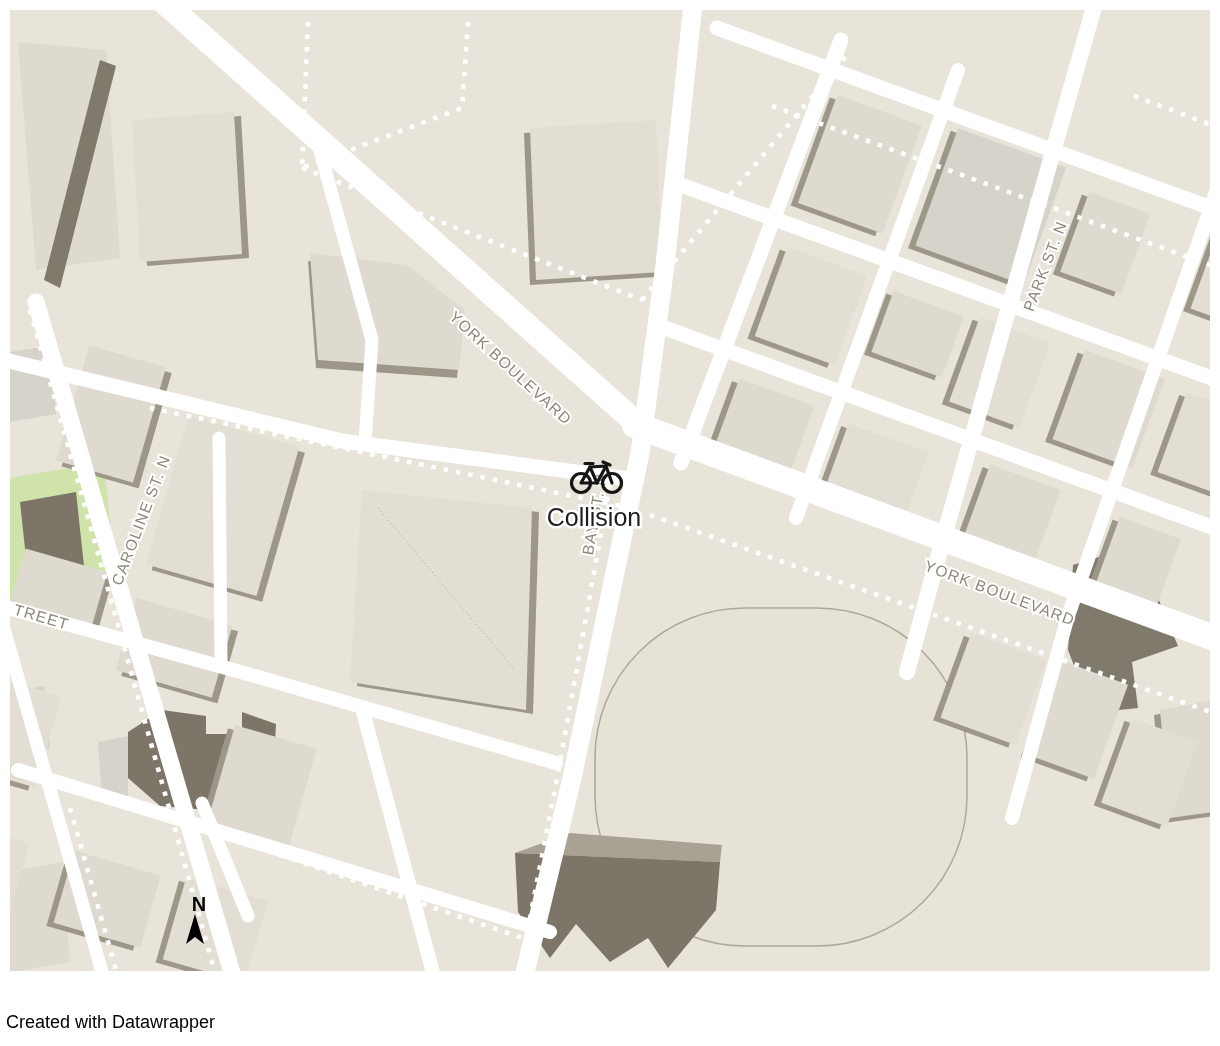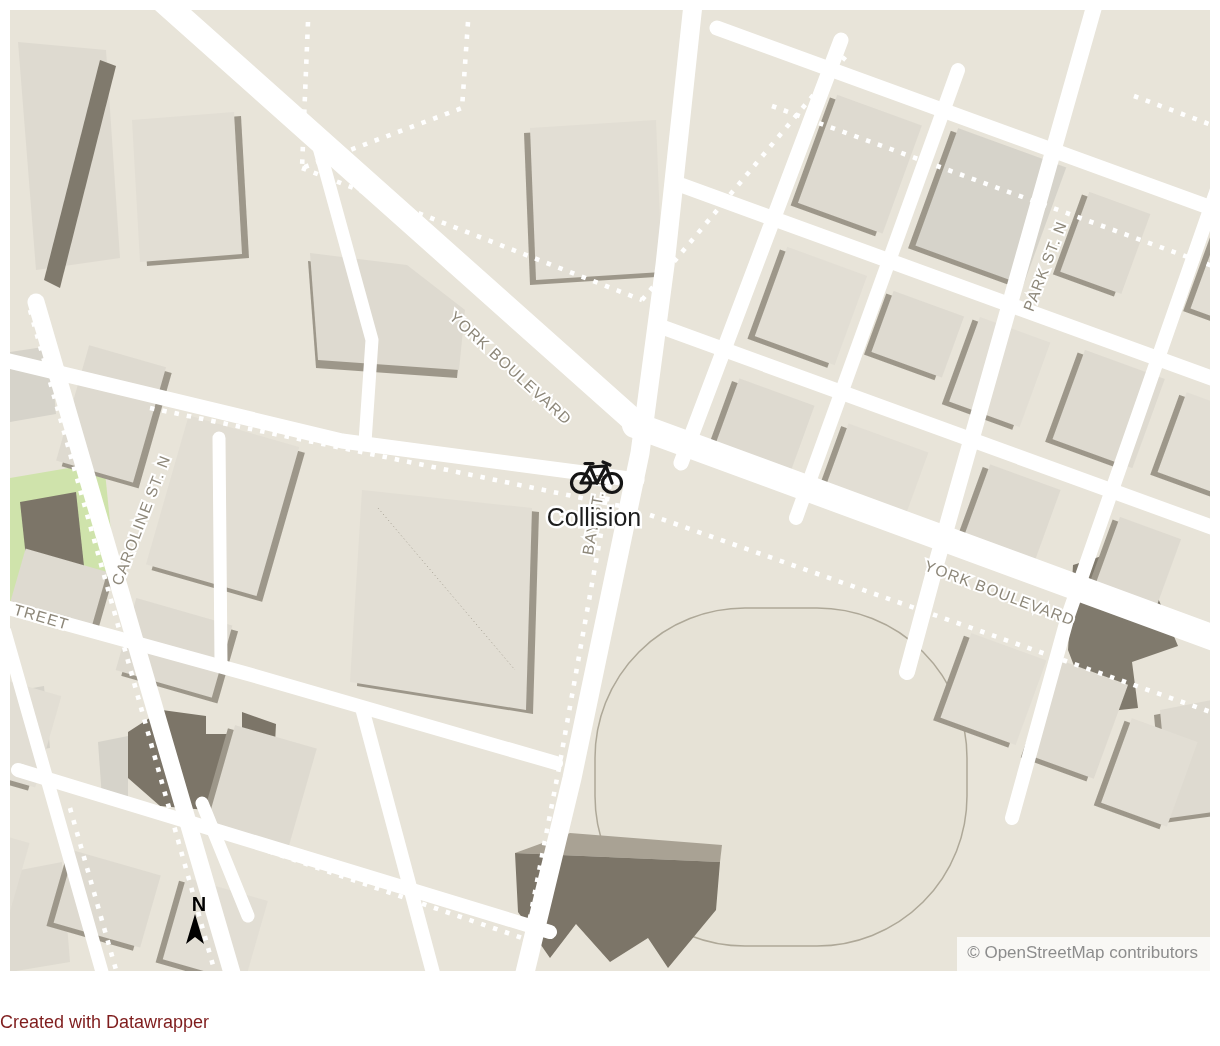--- a/index.html
+++ b/index.html
@@ -26,21 +26,21 @@
 
   
   .scalebox{position:absolute;left:22px;top:882px;background:rgba(255,255,255,0.62);
             padding:6px 10px 5px 8px;}
   .scale-text{display:block;font-size:21px;color:#1f1f1f;line-height:1.1;}
   .scale-bar{width:128px;height:0;border-bottom:4px solid #3a3a3a;margin-top:3px;}
   .north{position:absolute;left:176px;top:884px;width:26px;text-align:center;}
   .north-n{display:block;font-size:20px;font-weight:700;color:#000;line-height:1;}
   .attribution{position:absolute;right:0;bottom:0;background:rgba(255,255,255,0.72);
                color:#8d8d8d;font-size:17px;padding:6px 12px 8px 10px;}
-  .footer{position:absolute;left:0;top:1012px;font-size:18px;color:#7f1d1d;
+  .footer{position:absolute;left:6px;top:1012px;font-size:18px;color:#000000;
           text-decoration:none;}
 </style>
 </head>
 <body>
 
 <div class="page">
   <div class="map-frame">
     <svg width="1200" height="961" viewBox="0 0 1200 961">
 
       <g>
@@ -165,17 +165,16 @@
     </svg>
 
 
     <div class="north">
       <span class="north-n">N</span>
       <svg width="18" height="30" viewBox="0 0 18 30">
         <polygon points="9,0 18,30 9,23 0,30" fill="#000"></polygon>
       </svg>
     </div>
 
-    <div class="attribution">© OpenStreetMap contributors</div>
   </div>
 
   <a class="footer">Created with Datawrapper</a>
 </div>
 
 </body></html>

